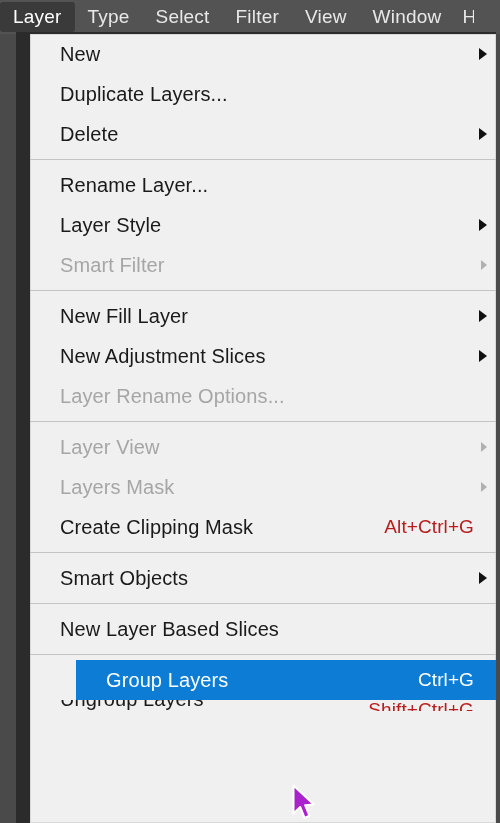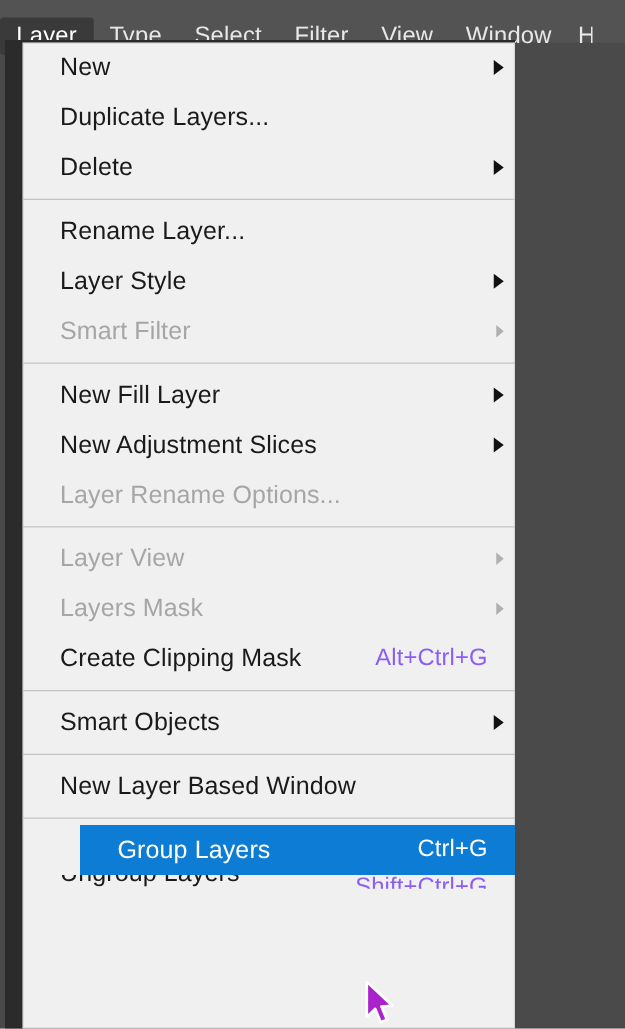--- a/index.html
+++ b/index.html
@@ -34,43 +34,43 @@
   }
   .menubar-item {
     display: flex;
     align-items: center;
     justify-content: center;
     color: #e8e8e8;
     font-size: 19px;
     letter-spacing: 0.2px;
     padding: 0 13px;
     height: 30px;
-    margin-top: 14px;
+    margin-top: 2px;
     white-space: nowrap;
     cursor: default;
   }
   .menubar-item.active {
     background: #3a3a3a;
     border-radius: 3px;
     color: #ffffff;
   }
   .menubar-item.clipped {
     padding-right: 0;
     overflow: hidden;
     width: 12px;
     padding-left: 8px;
     justify-content: flex-start;
   }
 
   
   #dropdown {
     position: absolute;
-    left: 4px;
+    left: 16px;
     top: 32px;
-    width: 408px;
+    width: 480px;
     height: 791px;
     background: #2b2b2b;
     box-sizing: border-box;
   }
   #dropdown-inner {
     position: absolute;
     left: 14px;
     top: 2px;
     right: 0;
     bottom: 0;
@@ -95,21 +95,21 @@
     white-space: nowrap;
     letter-spacing: 0.1px;
   }
   .menu-row.disabled .label {
     color: #a6a6a6;
   }
   .menu-row .shortcut {
     position: absolute;
     right: 22px;
     font-size: 19px;
-    color: #8b5cf6;
+    color: #b91c1c;
     white-space: nowrap;
     letter-spacing: 0.1px;
   }
   .menu-row .arrow {
     position: absolute;
     right: 9px;
     width: 0;
     height: 0;
     border-top: 6px solid transparent;
     border-bottom: 6px solid transparent;
@@ -229,21 +229,21 @@
           <span class="label">Create Clipping Mask</span>
           <span class="shortcut">Alt+Ctrl+G</span>
         </div>
         <div class="separator"></div>
         <div class="menu-row">
           <span class="label">Smart Objects</span>
           <span class="arrow"></span>
         </div>
         <div class="separator"></div>
         <div class="menu-row">
-          <span class="label">New Layer Based Window</span>
+          <span class="label">New Layer Based Slices</span>
         </div>
         <div class="separator"></div>
         <div class="menu-row highlighted">
           <span class="label">Group Layers</span>
           <span class="shortcut">Ctrl+G</span>
         </div>
         <div class="menu-row clipped-bottom">
           <span class="label">Ungroup Layers</span>
           <span class="shortcut">Shift+Ctrl+G</span>
         </div>

